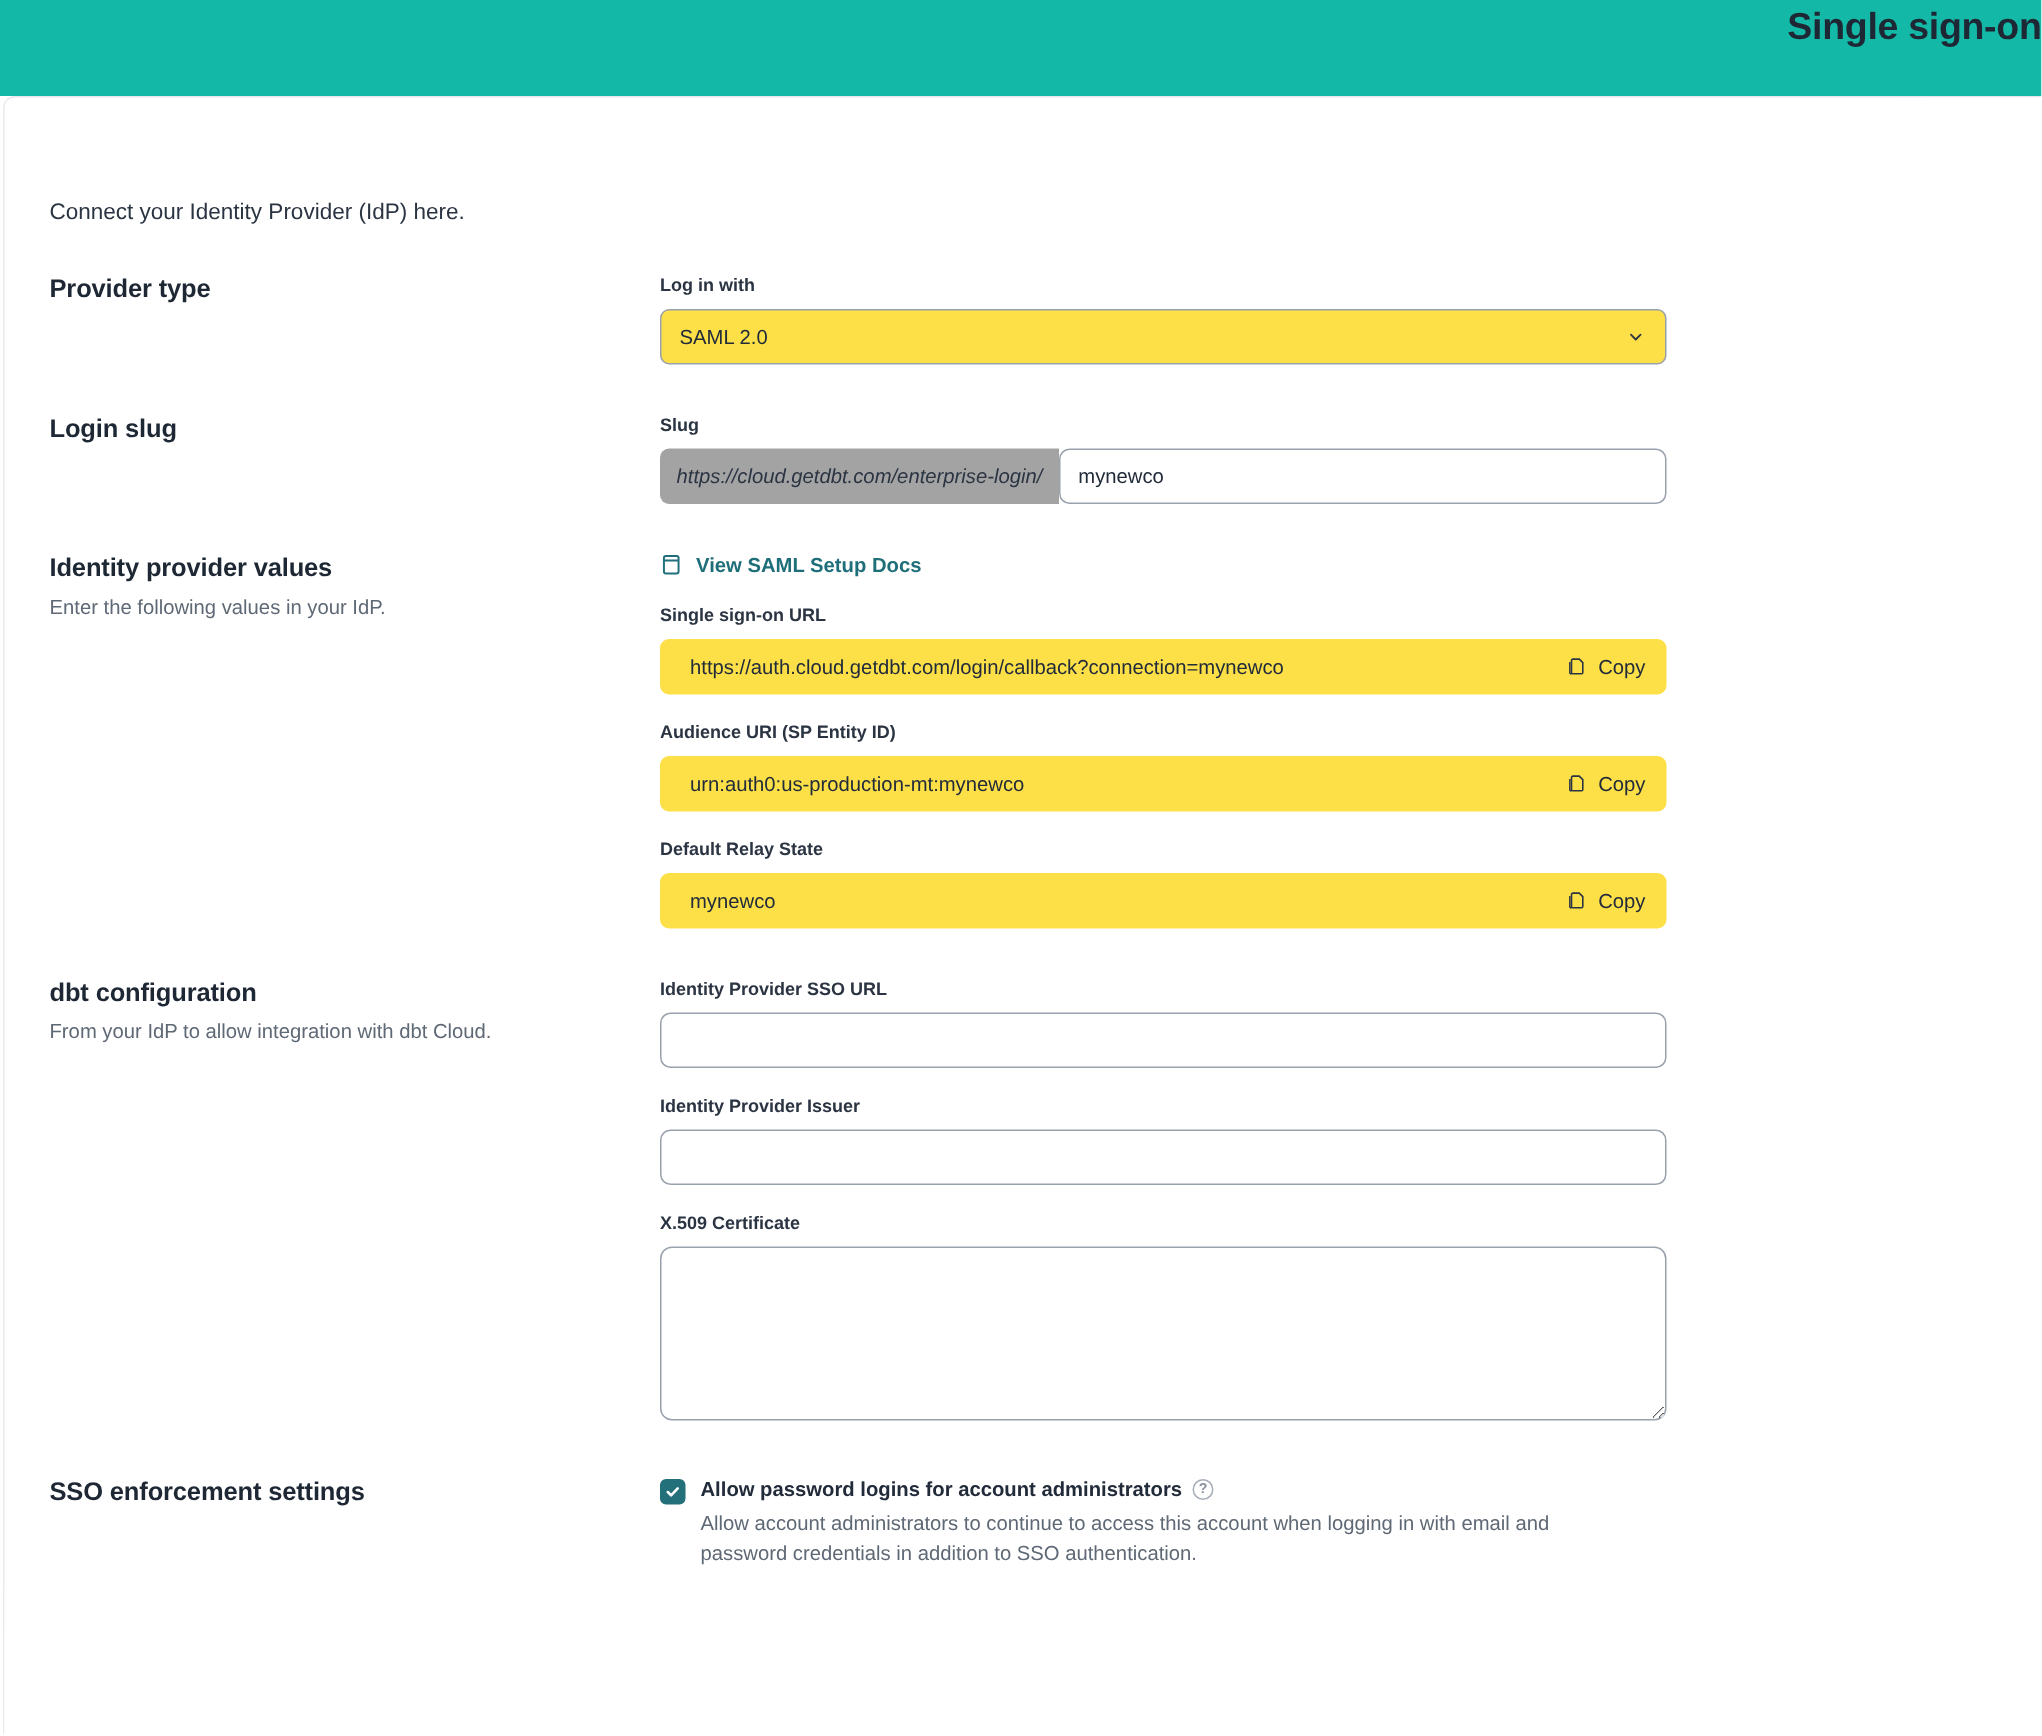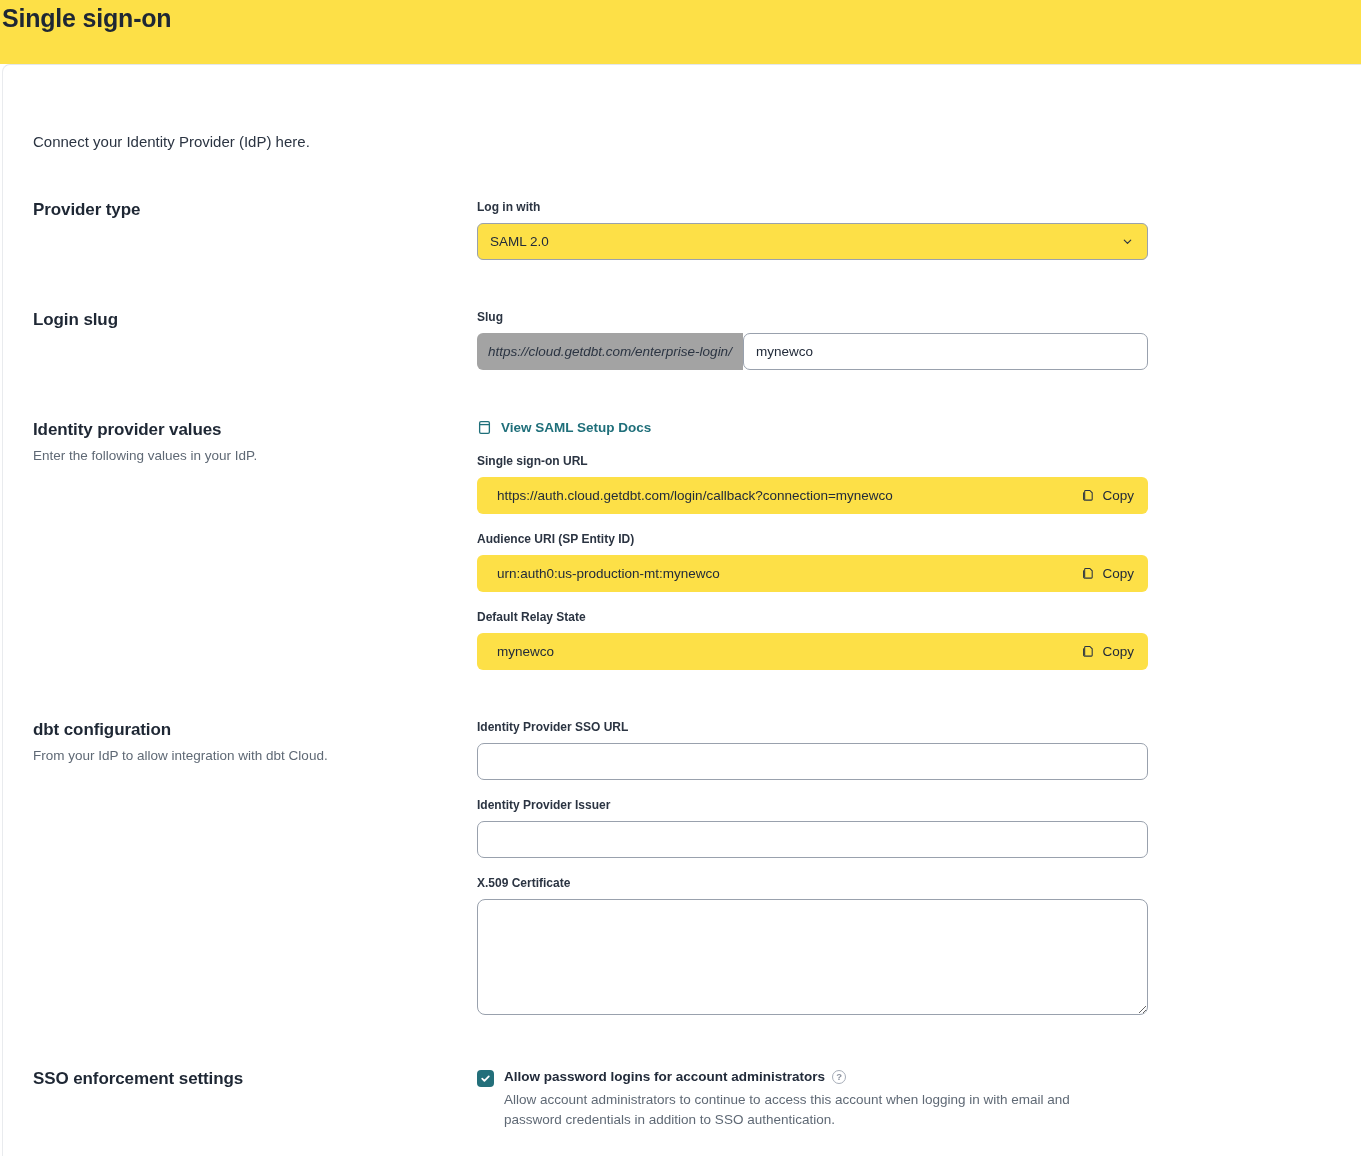--- a/index.html
+++ b/index.html
@@ -1,29 +1,29 @@
 <!DOCTYPE html>
 <html><head>
 <meta charset="utf-8">
 <style>
   * { margin:0; padding:0; box-sizing:border-box; }
   html,body { width:1361px; height:1157px; background:#fff; overflow:hidden;
     font-family:"Liberation Sans", sans-serif; color:#222b3a; }
 
   
-  .page-header { height:64px; background:#fde047; padding:4px 0 0 2px; }
+  .page-header { height:64px; background:#14b8a6; padding:4px 0 0 2px;text-align:right; }
   .page-title { font-size:25px; font-weight:700; color:#1e2734; letter-spacing:-0.2px; }
 
   
   .card { margin-left:2px; background:#fff; border-top:1px solid #e4e7eb; border-left:1px solid #e9ebee;
     border-top-left-radius:8px; min-height:1092px; padding:68px 0 0 30px; }
 
   .intro { font-size:15px; color:#2b3442; }
 
-  .section { display:flex; margin-top:50px;gap:37px; }
+  .section { display:flex; margin-top:33px; }
   .section-left { flex:0 0 407px; padding-right:20px; }
   .section-right { width:671px; }
   .section-heading { font-size:17px; font-weight:700; color:#1e2734; letter-spacing:-0.1px; }
   .section-subtext { font-size:13.5px; color:#5f6975; margin-top:8px; }
 
   .field-label { font-size:12px; font-weight:700; color:#2b3442; margin-bottom:9px; }
   .field-group { margin-bottom:18px; }
   .field-group:last-child { margin-bottom:0; }
 
   

